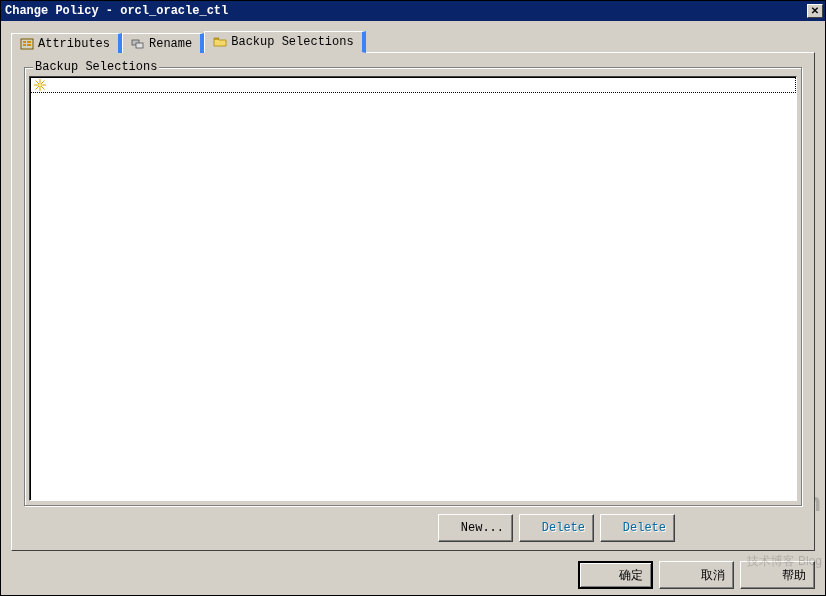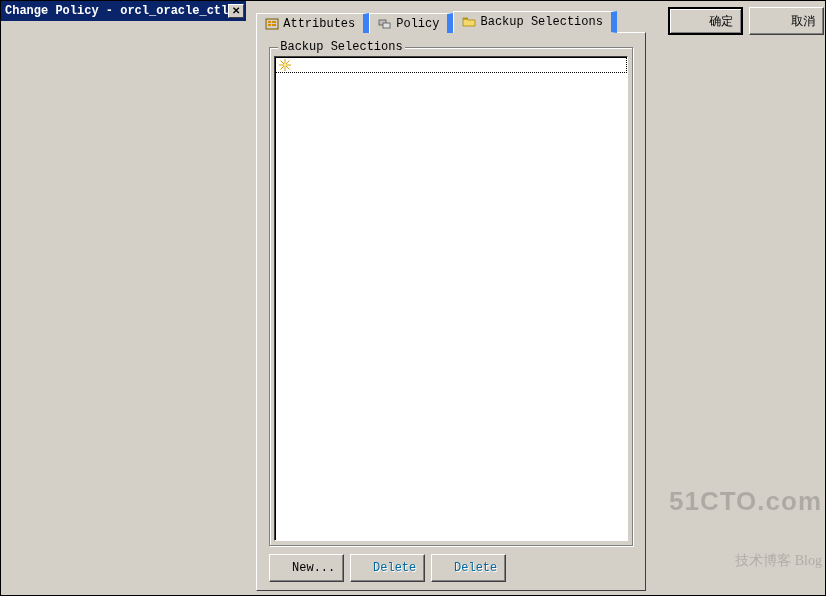--- a/index.html
+++ b/index.html
@@ -8,21 +8,21 @@
     width: 826px; height: 596px;
     font-family: "Tahoma", "Microsoft Sans Serif", "SimSun", sans-serif;
     font-size: 11px;
     background: #d4d0c8;
     overflow: hidden;
   }
   .window {
     width: 826px; height: 596px;
     border: 1px solid #000;
     background: #d4d0c8;
-    display: flex; flex-direction: row;
+    display: flex; flex-direction: column;
   }
   .titlebar {
     height: 20px;
     background: #0a246a;
     color: #fff;
     display: flex; align-items: center;
     padding: 0 2px 0 4px;
     font-weight: bold;
     font-family: "Courier New", monospace;
     font-size: 12px;
@@ -60,21 +60,21 @@
   .tab {
     display: flex; align-items: center;
     gap: 4px;
     height: 20px;
     padding: 0 8px;
     background: #d4d0c8;
     border: 1px solid #808080;
     border-bottom: none;
     border-top: 1px solid #fff;
     border-left: 1px solid #fff;
-    border-right: 6px solid #3b82f6;
+    border-right: 4px solid #3b82f6;
     margin-right: 0px;
     cursor: default;
     font-family: "Courier New", monospace;
     font-size: 12px;
     position: relative;
   }
   .tab.active {
     height: 22px;
     background: #d4d0c8;
     border-bottom: 1px solid #d4d0c8;
@@ -189,21 +189,21 @@
   
   .watermark {
     position: absolute;
     right: 4px; bottom: 26px;
     font-family: Arial, sans-serif;
     color: rgba(0,0,0,0.18);
     text-align: right;
     pointer-events: none;
   }
   .watermark .wm1 { font-size: 26px; font-weight: bold; letter-spacing: 1px; }
-  .watermark .wm2 { font-size: 14px; font-family: Liberation Serif, serif; margin-top: 35px; }
+  .watermark .wm2 { font-size: 12px; font-family: Liberation Sans, sans-serif; margin-top: 35px; }
 </style>
 </head>
 <body>
 
 <div class="window">
 
   <div class="titlebar">
     <span class="title-text">Change Policy - orcl_oracle_ctl</span>
     <span class="close-btn">✕</span>
   </div>
@@ -223,21 +223,21 @@
         </span>
         <span>Attributes</span>
       </div>
       <div class="tab">
         <span class="tabicon">
           <svg width="14" height="12" viewBox="0 0 14 12">
             <rect x="1" y="2" width="7" height="5" fill="#bfbfbf" stroke="#555" stroke-width="0.8"></rect>
             <rect x="5" y="5" width="7" height="5" fill="#e0e0e0" stroke="#555" stroke-width="0.8"></rect>
           </svg>
         </span>
-        <span>Policy</span>
+        <span>Rename</span>
       </div>
       <div class="tab active">
         <span class="tabicon">
           <svg width="14" height="12" viewBox="0 0 14 12">
             <path d="M1 3 L5 3 L6 4 L13 4 L13 10 L1 10 Z" fill="#f5d86a" stroke="#aa8800" stroke-width="0.8"></path>
             <path d="M1 3 L5 3 L6 2 L1 2 Z" fill="#d8b84a" stroke="#aa8800" stroke-width="0.8"></path>
           </svg>
         </span>
         <span>Backup Selections</span>
       </div>

